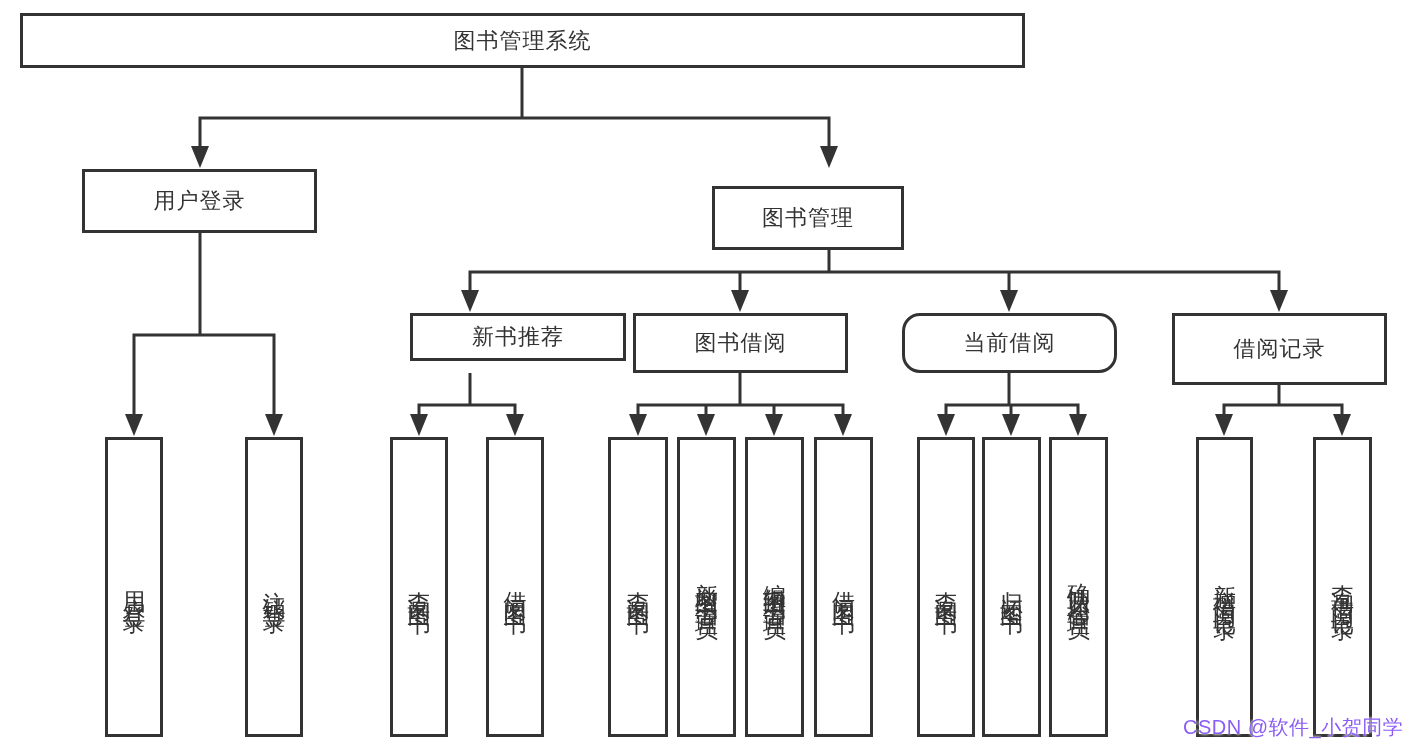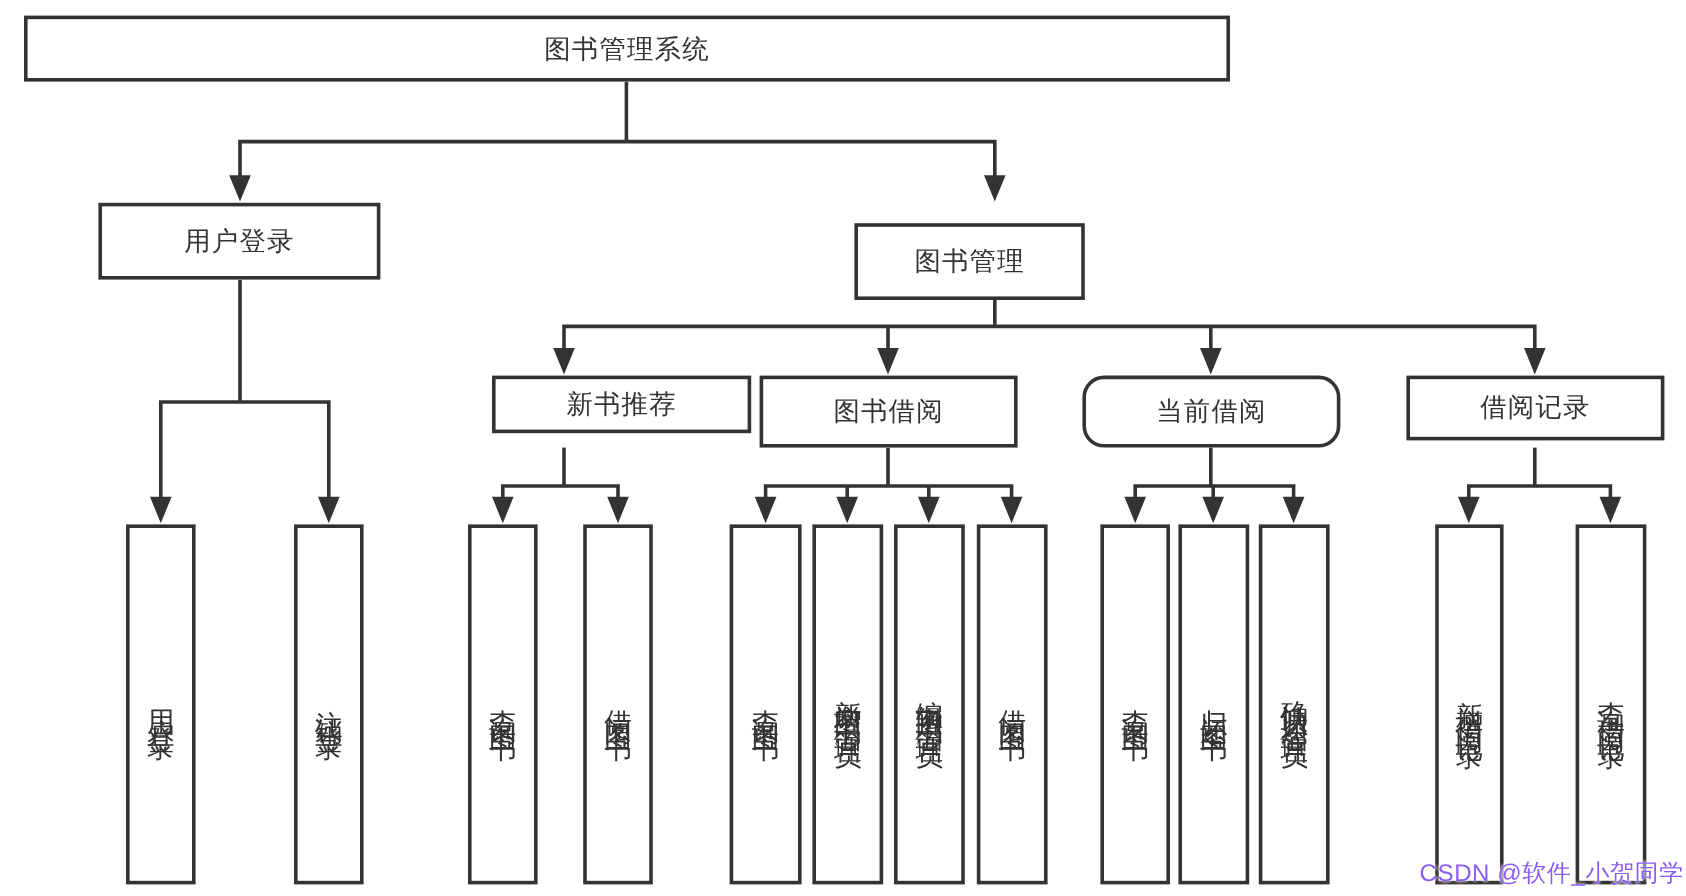--- a/index.html
+++ b/index.html
@@ -99,21 +99,21 @@
   </svg>
 
   <div class="node h" style="left:20px;top:13px;width:1005px;height:55px;">图书管理系统</div>
 
   <div class="node h" style="left:82px;top:169px;width:235px;height:64px;">用户登录</div>
   <div class="node h" style="left:712px;top:186px;width:192px;height:64px;">图书管理</div>
 
   <div class="node h" style="left:362px;top:313px;width:216px;height:48px;margin-left:48px;">新书推荐</div>
   <div class="node h" style="left:633px;top:313px;width:215px;height:60px;">图书借阅</div>
   <div class="node h" style="left:902px;top:313px;width:215px;height:60px;border-radius:18px;">当前借阅</div>
-  <div class="node h" style="left:1172px;top:313px;width:215px;height:54px;">借阅记录</div>
+  <div class="node h" style="left:1172px;top:313px;width:215px;height:72px;">借阅记录</div>
 
   <div class="node v" style="left:105px;top:437px;width:58px;height:300px;">用户登录</div>
   <div class="node v" style="left:245px;top:437px;width:58px;height:300px;">注销登录</div>
 
   <div class="node v" style="left:390px;top:437px;width:58px;height:300px;">查询图书</div>
   <div class="node v" style="left:486px;top:437px;width:58px;height:300px;">借阅图书</div>
 
   <div class="node v" style="left:608px;top:437px;width:60px;height:300px;">查询图书</div>
   <div class="node v long" style="left:677px;top:437px;width:59px;height:300px;">新增图书（管理员）</div>
   <div class="node v long" style="left:745px;top:437px;width:59px;height:300px;">编辑图书（管理员）</div>

